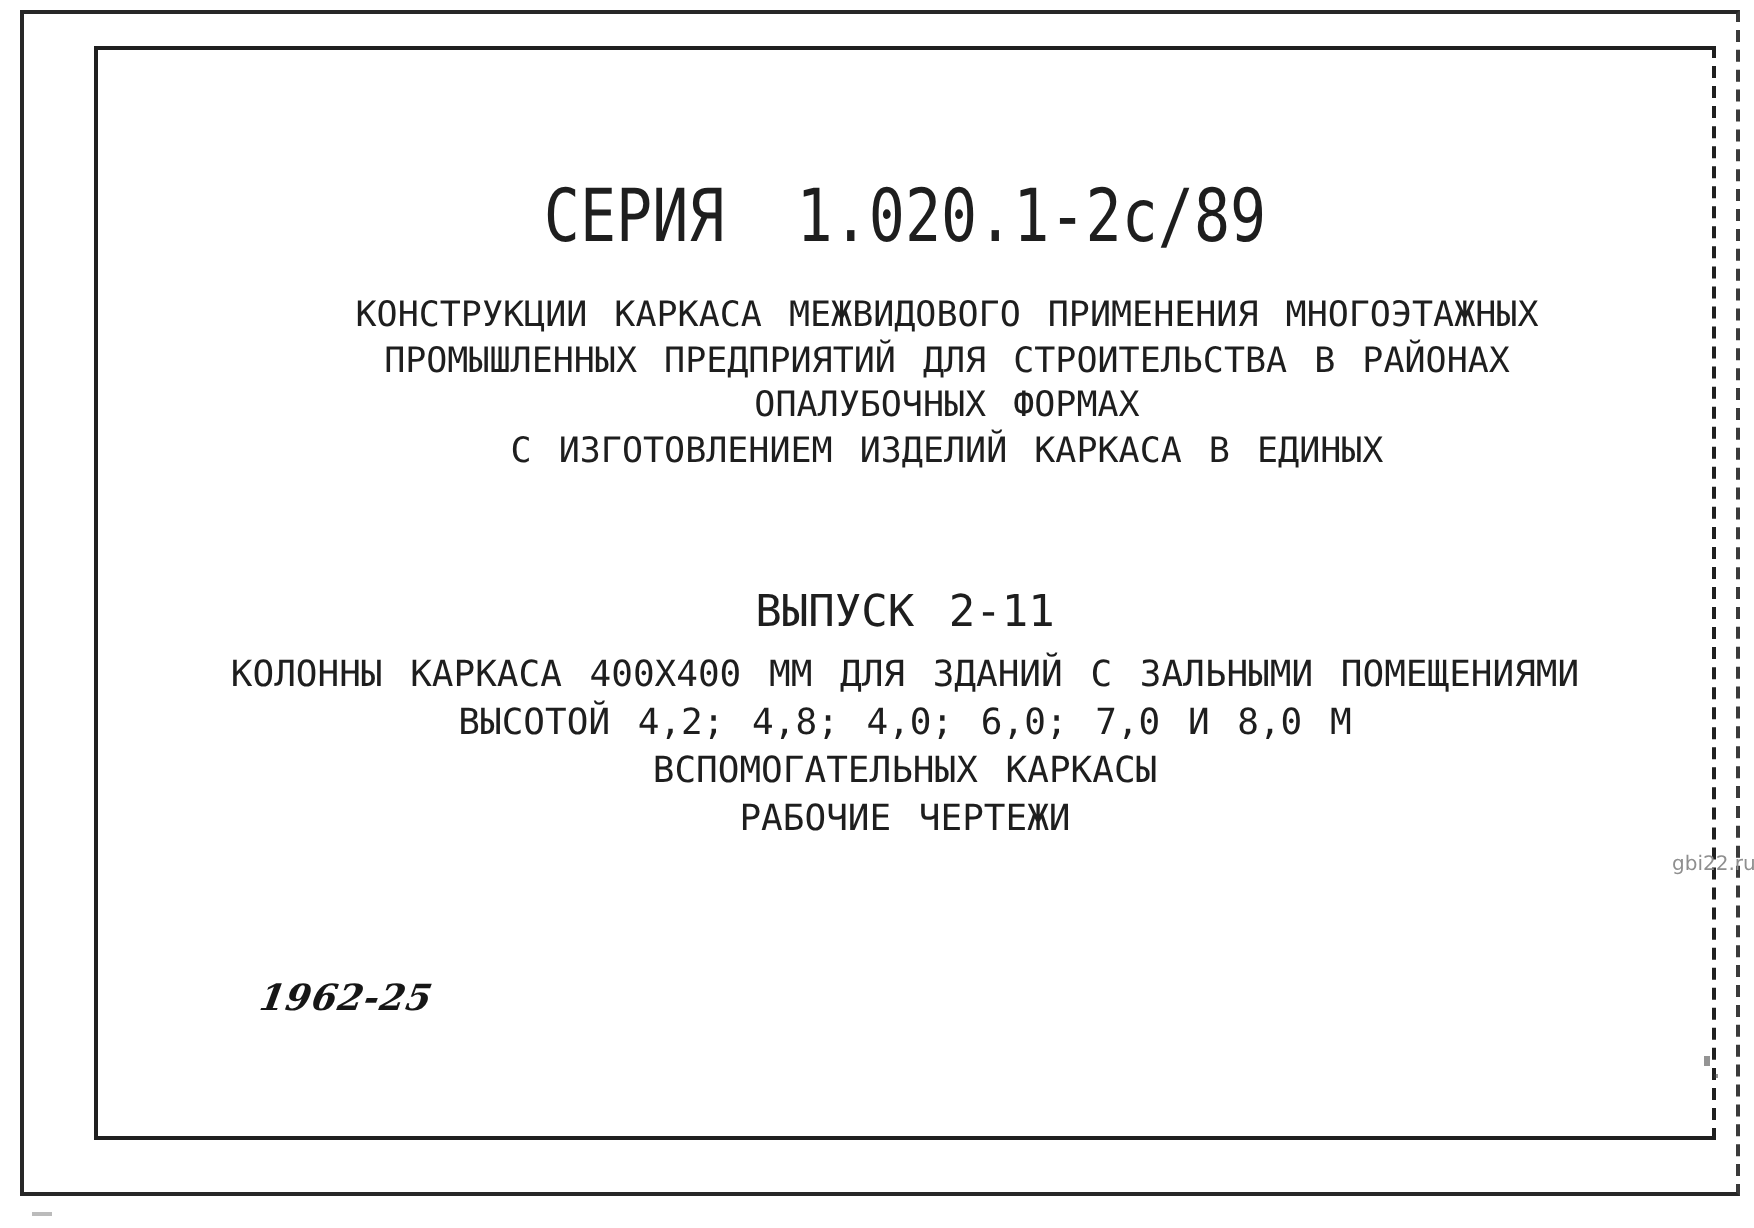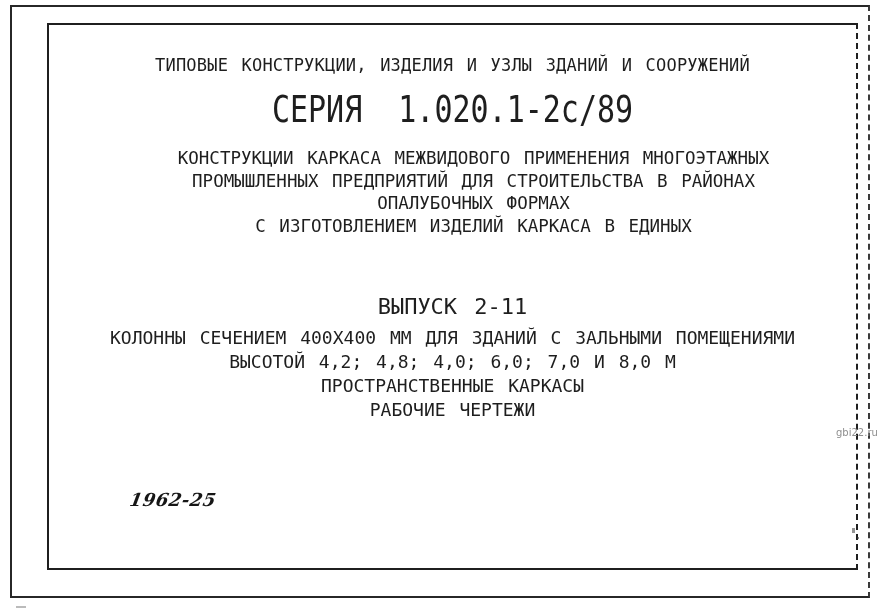--- a/index.html
+++ b/index.html
@@ -103,37 +103,36 @@
   .speck.s3 { left: 16px;  top: 606px; width: 10px; height: 2px; opacity: 0.35; }
 </style>
 </head>
 <body>
 
 <div class="page" style="--ink: #1e1e1e; --paper: #ffffff; --watermark: #8f8f8f;">
 
   <div class="outer-border"></div>
   <div class="inner-border"></div>
 
-  <div class="tline t-header">ТИПОВЫЕ КОНСТРУКЦИИ, ИЗДЕЛИЯ И УЗЛЫ ЗДАНИЙ И СООРУЖЕНИЙ</div>
 
   <div class="tline t-series">СЕРИЯ 1.020.1-2с/89</div>
 
   <div class="tline t-desc">
     <div>КОНСТРУКЦИИ КАРКАСА МЕЖВИДОВОГО ПРИМЕНЕНИЯ МНОГОЭТАЖНЫХ</div>
     <div>ПРОМЫШЛЕННЫХ ПРЕДПРИЯТИЙ ДЛЯ СТРОИТЕЛЬСТВА В РАЙОНАХ</div>
     <div>ОПАЛУБОЧНЫХ ФОРМАХ</div>
     <div>С ИЗГОТОВЛЕНИЕМ ИЗДЕЛИЙ КАРКАСА В ЕДИНЫХ</div>
   </div>
 
   <div class="tline t-issue">ВЫПУСК 2-11</div>
 
   <div class="tline t-subject">
-    <div>КОЛОННЫ СЕЧЕНИЕМ 400Х400 ММ ДЛЯ ЗДАНИЙ С ЗАЛЬНЫМИ ПОМЕЩЕНИЯМИ</div>
+    <div>КОЛОННЫ КАРКАСА 400Х400 ММ ДЛЯ ЗДАНИЙ С ЗАЛЬНЫМИ ПОМЕЩЕНИЯМИ</div>
     <div>ВЫСОТОЙ 4,2; 4,8; 4,0; 6,0; 7,0 И 8,0 М</div>
-    <div>ПРОСТРАНСТВЕННЫЕ КАРКАСЫ</div>
+    <div>ВСПОМОГАТЕЛЬНЫХ КАРКАСЫ</div>
     <div>РАБОЧИЕ ЧЕРТЕЖИ</div>
   </div>
 
   <div class="t-hand">1962-25</div>
 
   <div class="t-watermark">gbi22.ru</div>
 
   <div class="speck s1"></div>
   <div class="speck s2"></div>
   <div class="speck s3"></div>

